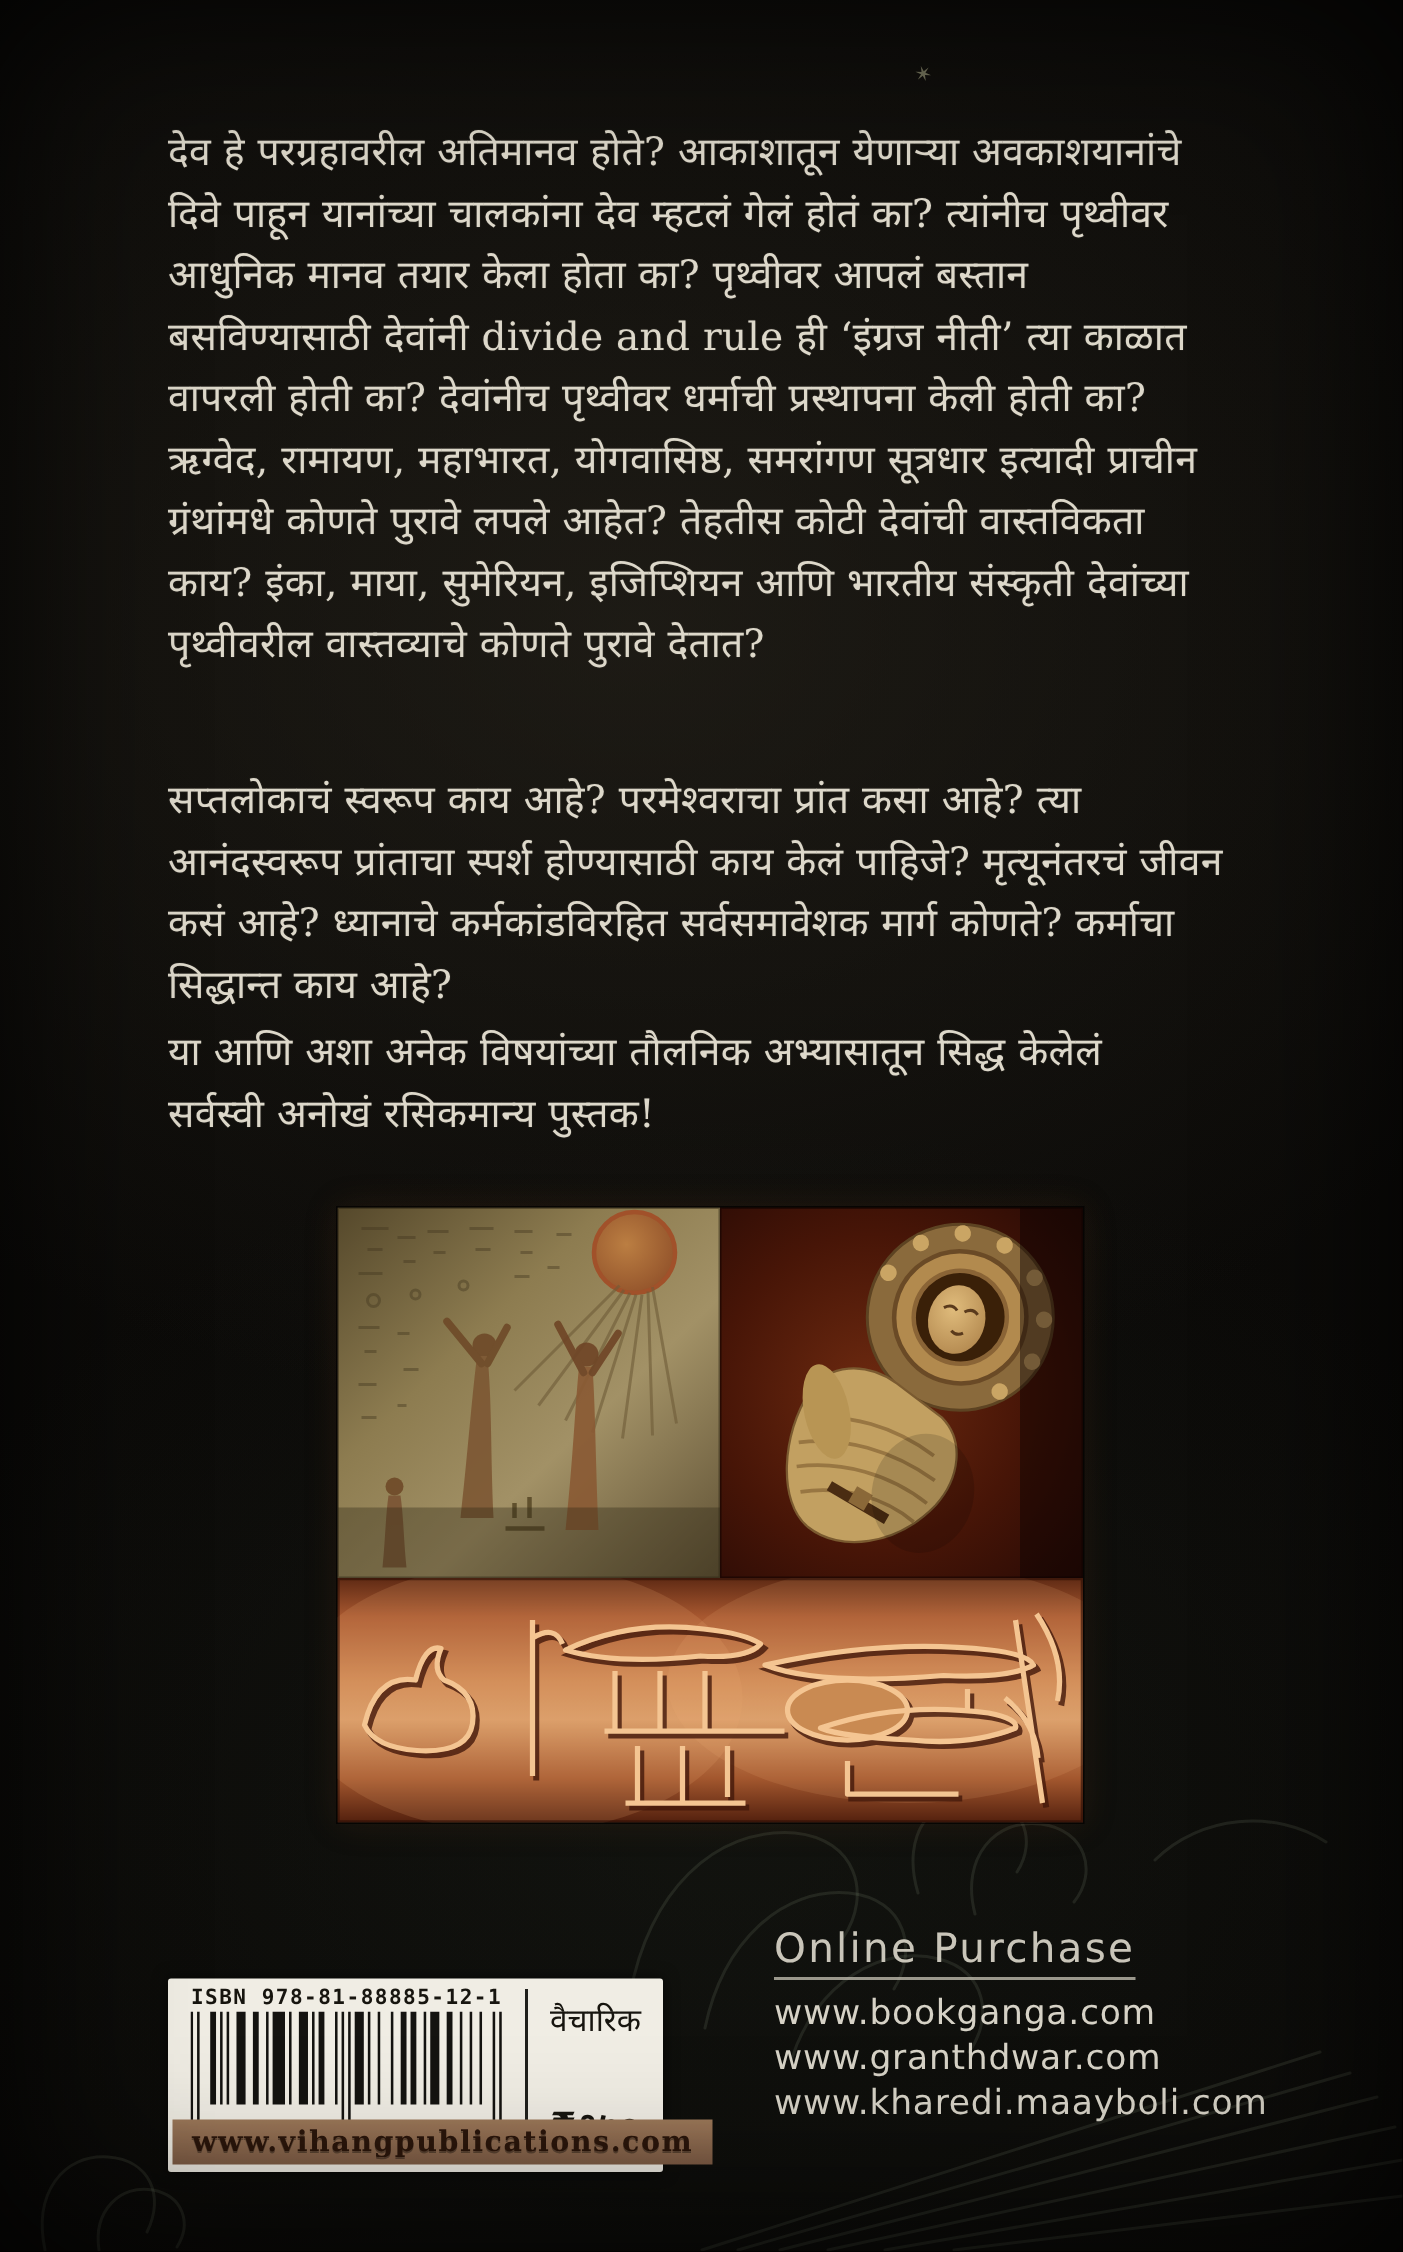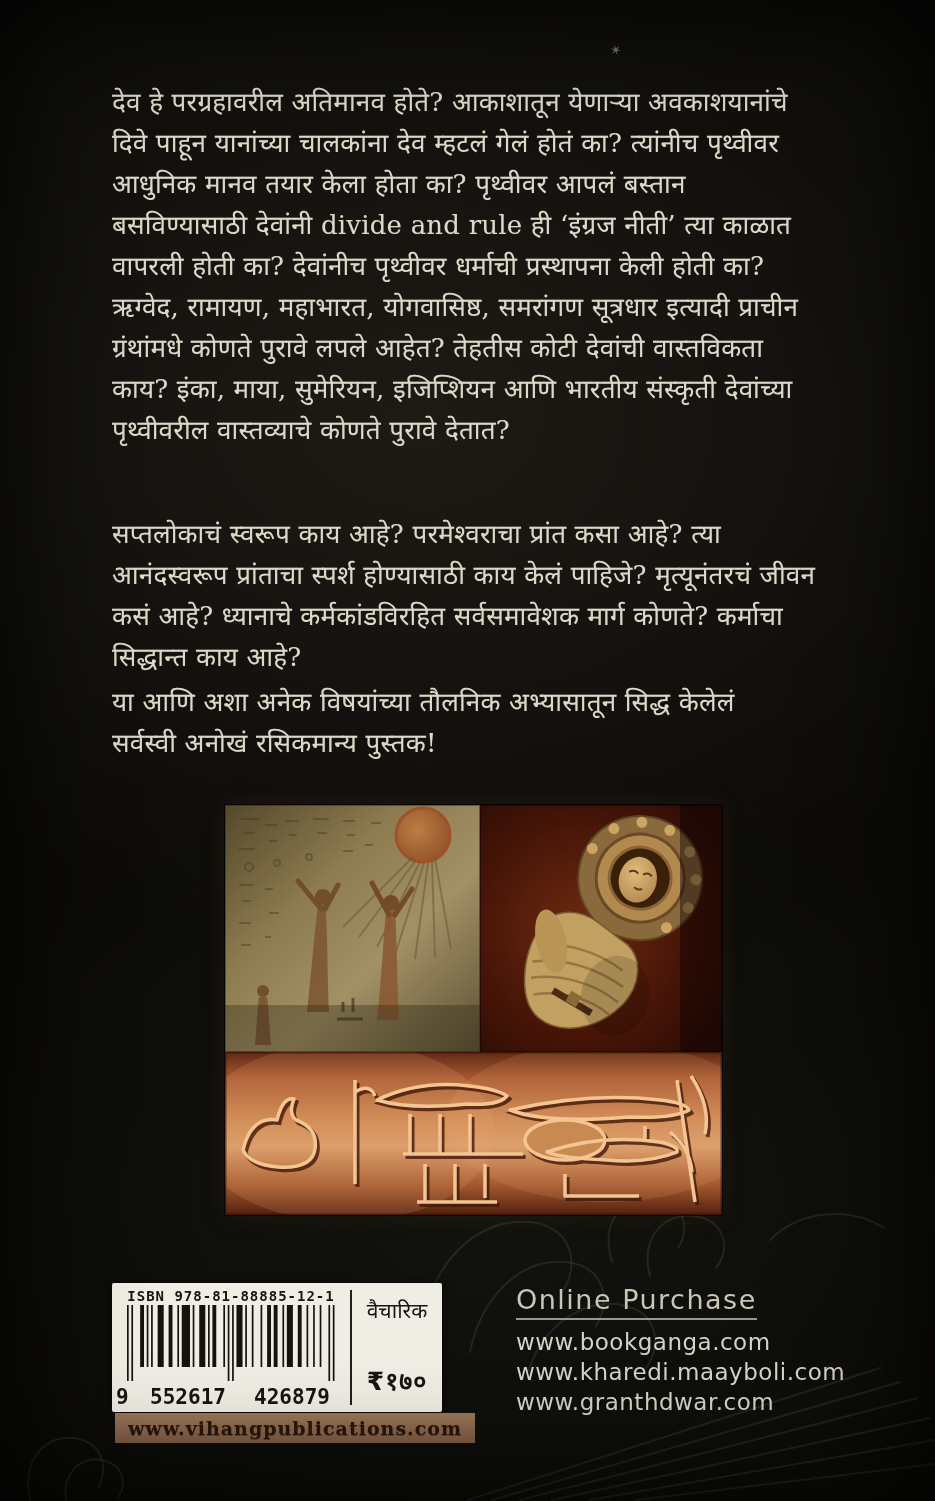--- a/index.html
+++ b/index.html
@@ -22,21 +22,21 @@
     font-size:26px;line-height:41px;letter-spacing:.2px;white-space:pre-line;
     text-shadow:0 0 1px rgba(230,225,210,.25);
   }
   .para1{top:82px}.para2{top:514px}.para3{top:682px}
   
   .collage{position:absolute;left:225px;top:805px;width:497px;height:410px;
     box-shadow:0 0 0 1px rgba(0,0,0,.7), 0 0 22px rgba(110,60,25,.22);}
   .collage .row{display:flex;height:247px}
   .collage svg{display:block}
   
-  .label{position:absolute;left:112px;top:1283px;width:330px;height:129px;
+  .label{position:absolute;left:112px;top:1319px;width:330px;height:129px;
     background:#f0ede4;border-radius:2px;display:flex;
     box-shadow:0 0 10px rgba(0,0,0,.6);}
   .label-left{width:238px;position:relative;padding-top:5px;}
   .isbn{text-align:center;font-family:"DejaVu Sans Mono",monospace;
     font-size:14px;font-weight:700;letter-spacing:1px;color:#17150f;}
   .bars{margin:1px auto 0;display:block;}
   .digits{position:absolute;left:4px;right:6px;bottom:3px;display:flex;align-items:flex-end;
     font-family:"DejaVu Sans Mono",monospace;font-size:21px;font-weight:700;color:#17150f;}
   .digits .g0{width:20px;text-align:left;}
   .digits .g1,.digits .g2{flex:1;text-align:center;background:#f0ede4;margin:0 3px;}
@@ -274,18 +274,18 @@
       <div class="price">₹१७०</div>
     </div>
   </div>
 
   <div class="pub-strip">www.vihangpublications.com</div>
 
   <div class="online">
     <div class="online-title">Online Purchase</div>
     <ul>
       <li>www.bookganga.com</li>
+      <li>www.granthdwar.com</li>
       <li>www.kharedi.maayboli.com</li>
-      <li>www.granthdwar.com</li>
     </ul>
   </div>
 
 </div>
 
 </body></html>

